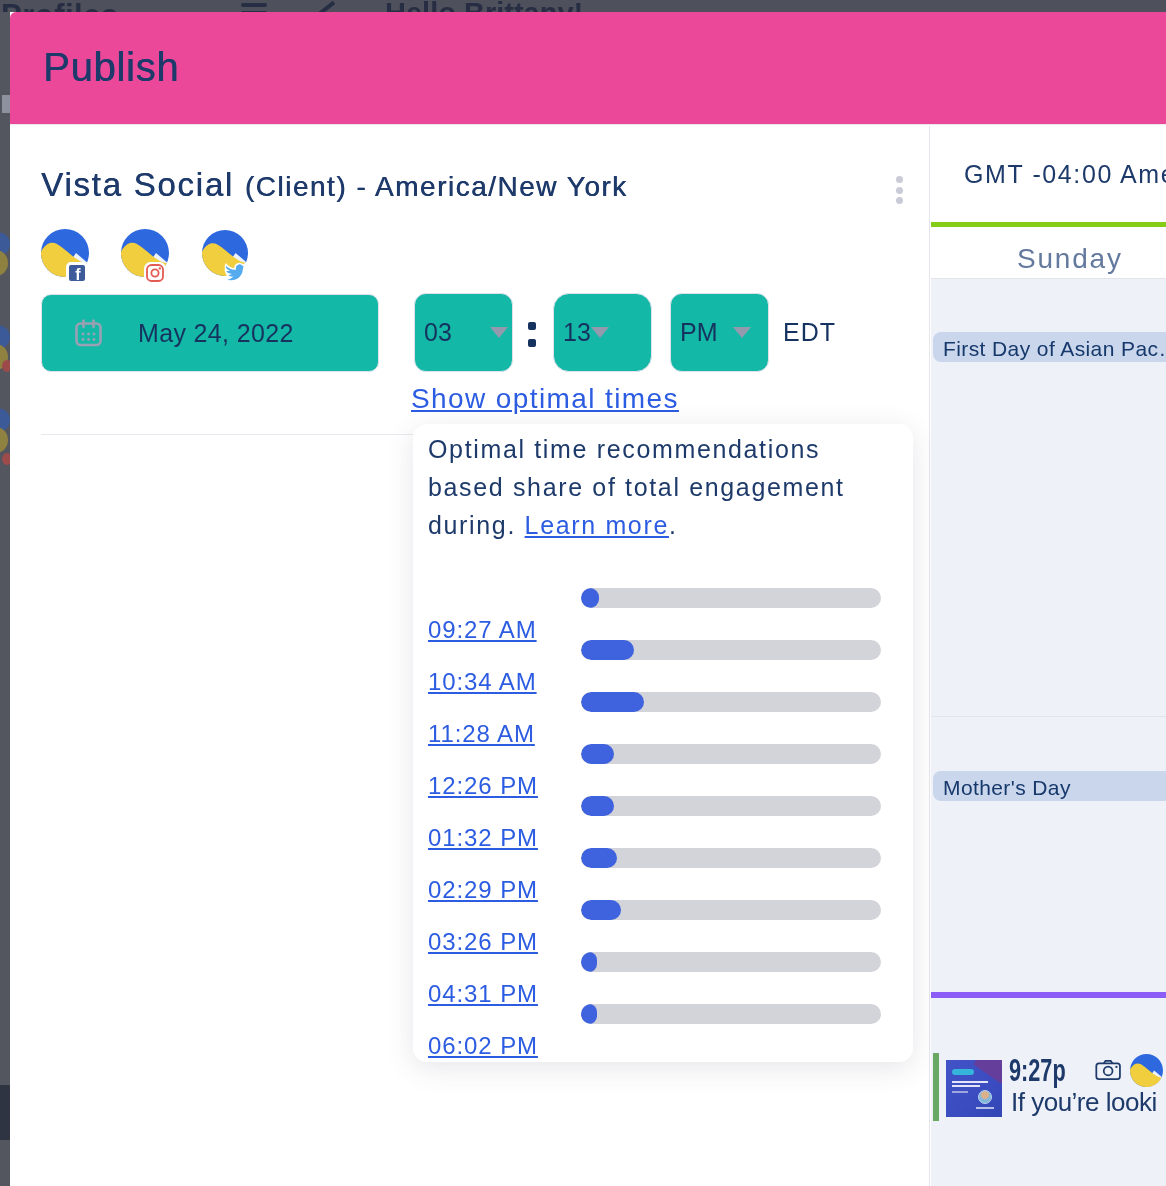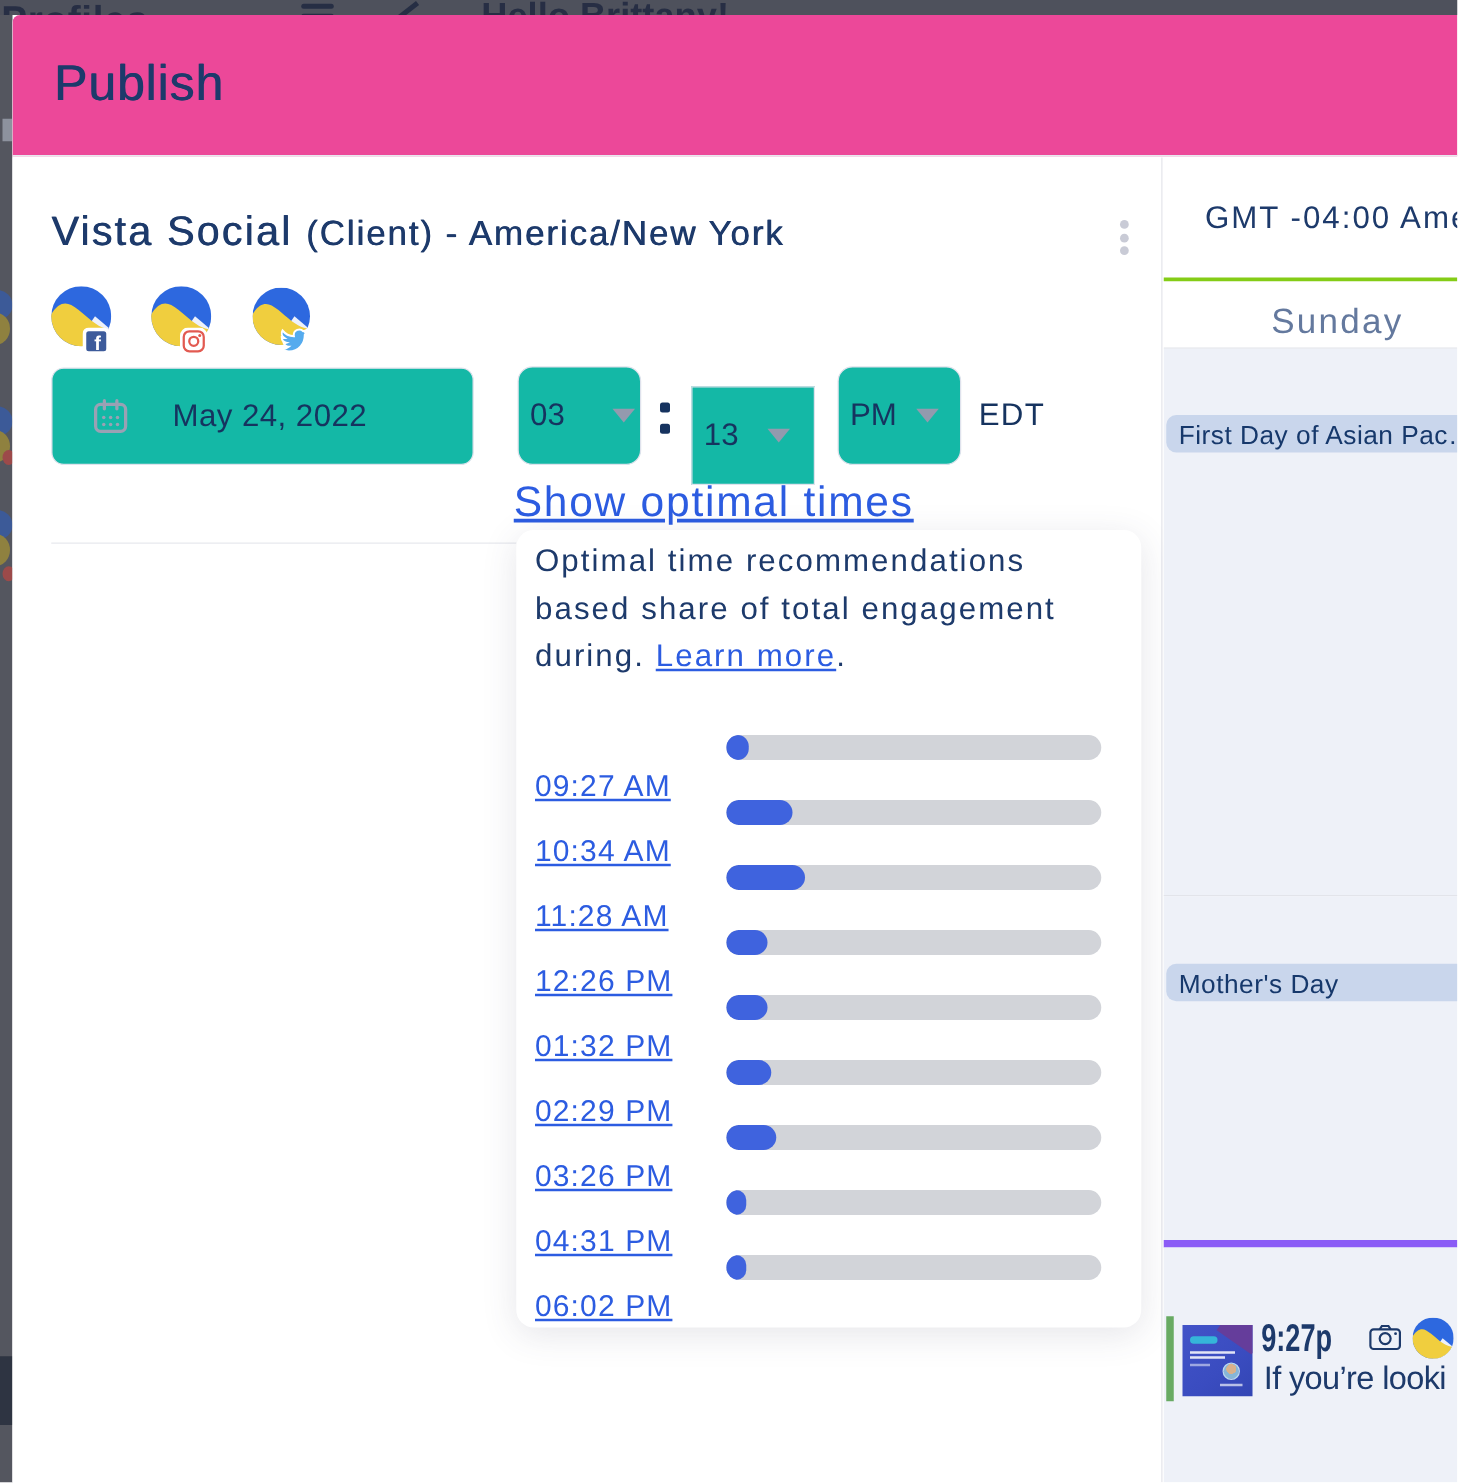--- a/index.html
+++ b/index.html
@@ -22,40 +22,40 @@
   #title { position:absolute; left:31px; top:40px; font-size:33px; font-weight:500; color:#1d3a6b; white-space:nowrap; letter-spacing:1.75px; text-shadow:0.5px 0 0 #1d3a6b; }
   #title .sm { font-size:28px; font-weight:400; letter-spacing:1.5px; }
 
   .ava { position:absolute; }
   .badge { position:absolute; }
 
   .field { position:absolute; background:#14b8a6; border:1.5px solid #dfe2ec; border-radius:10px; display:flex; align-items:center; }
   .ftxt { font-size:25px; color:#16335f; }
   .tri { width:0; height:0; border-left:9px solid transparent; border-right:9px solid transparent; border-top:11px solid #939aae; }
 
-  #showlink { position:absolute; left:401px; top:257px; font-size:34px; color:#2c5ce1; text-decoration:underline; letter-spacing:1.4px; }
+  #showlink { position:absolute; left:401px; top:257px; font-size:28px; color:#2c5ce1; text-decoration:underline; letter-spacing:1.4px; }
 
   #divider { position:absolute; left:31px; top:308px; width:372px; height:1px; background:#e8e9ee; }
 
   #kebab { position:absolute; left:886px; top:50px; }
   #kebab div { width:7px; height:7px; border-radius:50%; background:#c9cbd6; margin-bottom:3.5px; }
 
   
   #card { position:absolute; left:403px; top:298px; width:500px; height:638px; background:#fff; border-radius:14px; box-shadow:0 6px 28px rgba(60,64,90,0.13); }
   #card .desc { position:absolute; left:15px; top:6px; font-size:25px; line-height:38px; color:#1d3a6b; letter-spacing:1.65px; }
   #card .desc a { color:#2c5ce1; text-decoration:underline; }
   .trow { position:absolute; left:0; width:100%; height:20px; }
   .trow .tl { position:absolute; left:15px; top:-4px; font-size:24px; color:#2c5ce1; text-decoration:underline; white-space:nowrap; letter-spacing:0.9px;margin-top:32px; }
   .trow .track { position:absolute; left:168px; top:0; width:300px; height:20px; border-radius:10px; background:#d2d4d9; overflow:hidden; }
   .trow .fill { position:absolute; left:0; top:0; height:20px; border-radius:10px; background:#3f63de; }
 
   
   #rpane { position:absolute; left:921px; top:114px; width:235px; height:1060px; background:#fff; }
   #gmt { position:absolute; left:33px; top:34px; font-size:25px; color:#1d3a6b; letter-spacing:1.6px; white-space:nowrap; }
-  #dayrow { position:absolute; left:0; top:96px; width:235px; height:57px; border-top:3px solid #84cc16; border-bottom:1px solid #e2e4ea; }
+  #dayrow { position:absolute; left:0; top:96px; width:235px; height:57px; border-top:5px solid #84cc16; border-bottom:1px solid #e2e4ea; }
   #dayrow .d { position:absolute; left:86px; top:16px; font-size:28px; color:#64799e; letter-spacing:1.8px; }
   .cell { position:absolute; left:0; width:235px; background:#eef1f8; }
   .chip { position:absolute; left:2px; height:30px; background:#c9d6ec; border-radius:8px 0 0 8px; width:233px; overflow:hidden; }
   .chip span { position:absolute; left:10px; top:5px; font-size:21px; color:#16386b; white-space:nowrap; letter-spacing:0.4px; }
 
   
   #post { position:absolute; left:0px; top:55px; width:235px; height:120px; }
   #gbar { position:absolute; left:2px; top:0px; width:5.5px; height:68px; background:#68aa63; }
   #thumb { position:absolute; left:15px; top:7px; width:56px; height:57px; background:linear-gradient(140deg,#4253c8 0%,#3a4cc0 60%,#3346b4 100%); overflow:hidden; }
   #thumb .pur { position:absolute; right:-12px; top:-17px; width:34px; height:34px; background:#653d9b; transform:rotate(35deg); }
@@ -156,21 +156,21 @@
         </svg>
         <span class="ftxt" style="margin-left:34px; letter-spacing:0.35px;">May 24, 2022</span>
       </div>
 
       <div class="field" style="left:404px; top:167px; width:99px; height:79px; border-radius:12px; padding:0 4px 0 9px; justify-content:space-between;">
         <span class="ftxt">03</span>
         <div class="tri"></div>
       </div>
       <div class="abs" style="left:518px; top:196px; width:8px; height:8px; border-radius:2px; background:#16335f;"></div>
       <div class="abs" style="left:518px; top:213px; width:8px; height:8px; border-radius:2px; background:#16335f;"></div>
-      <div class="field" style="left:543px; top:167px; width:99px; height:79px; border-radius:0; padding:0 19px 0 9px; justify-content:space-between;margin-top:16px;">
+      <div class="field" style="left:543px; top:167px; width:99px; height:79px; border-radius:16px; padding:0 19px 0 9px; ">
         <span class="ftxt">13</span>
         <div class="tri"></div>
       </div>
       <div class="field" style="left:660px; top:167px; width:99px; height:79px; border-radius:12px; padding:0 17px 0 9px; justify-content:space-between;">
         <span class="ftxt">PM</span>
         <div class="tri"></div>
       </div>
       <div class="abs" style="left:773px; top:192px; font-size:25px; color:#16335f; letter-spacing:1px;">EDT</div>
 
       <a id="showlink">Show optimal times</a>

